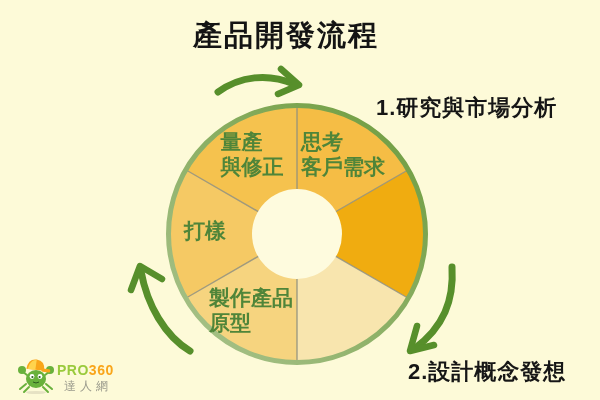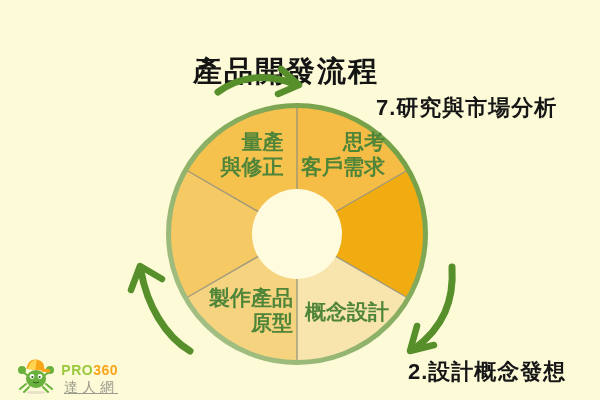--- a/index.html
+++ b/index.html
@@ -5,41 +5,40 @@
   html,body{margin:0;padding:0;background:#ddd;}
   .canvas{
     position:relative;width:600px;height:400px;overflow:hidden;
     background:#FDFAD8;
     font-family:"Liberation Sans","DejaVu Sans",sans-serif;
   }
   .title{
     position:absolute;left:96px;top:16px;width:380px;
     text-align:center;font-size:29px;font-weight:bold;color:#141414;
     letter-spacing:2px;
-    margin-top:36px;
   }
   .diagram-svg{position:absolute;left:0;top:0;}
   .seg-label{
     position:absolute;transform:translate(-50%,-50%);
-    text-align:right;white-space:pre-line;
+    text-align:left;white-space:pre-line;
     font-weight:bold;font-size:21px;line-height:1.18;color:#4F8539;
   }
   .note{
     position:absolute;font-size:22px;font-weight:bold;color:#161616;
     letter-spacing:1px;white-space:nowrap;
   }
   .note-1{left:376px;top:93px}
   .note-2{left:408px;top:357px}
   .note-3{left:28px;top:174px}
   .logo-mascot{position:absolute;left:15px;top:351px;}
-  .logo-text{position:absolute;left:57px;top:363px;line-height:1;text-align:right;}
+  .logo-text{position:absolute;left:57px;top:363px;line-height:1;}
   .brand{font-weight:bold;font-size:14px;letter-spacing:0.5px;}
   .brand-pro{color:#9ACA3C}
   .brand-360{color:#F9A51A}
-  .tagline{font-size:14px;color:#9B9B8D;letter-spacing:4px;margin:3px 0 0 7px;text-decoration:underline;}
+  .tagline{font-size:12px;color:#9B9B8D;letter-spacing:4px;margin:3px 0 0 7px;}
 </style>
 </head>
 <body>
 
 <div class="canvas">
 
   <div class="title">產品開發流程</div>
 
   <svg class="diagram-svg" width="600" height="400" viewBox="0 0 600 400">
     <defs>
@@ -82,27 +81,27 @@
       </g>
       <g stroke="#578F2B">
         <path d="M190,351 C165,336 147,305 141,271" stroke-width="7"></path>
         <path d="M131,290 L140,266 L162,279" stroke-width="6.5"></path>
       </g>
     </g>
   </svg>
 
   <div class="seg-label" style="left:343px;top:155px">思考
 客戶需求</div>
-  <div class="seg-label" style="left:347px;top:312px">概念設計</div>
   <div class="seg-label" style="left:251px;top:311px">製作產品
 原型</div>
+  <div class="seg-label" style="left:205px;top:231px">打樣</div>
   <div class="seg-label" style="left:252px;top:155px">量產
 與修正</div>
 
-  <div class="note note-1">7.研究與市場分析</div>
+  <div class="note note-1">1.研究與市場分析</div>
   <div class="note note-2">2.設計概念發想</div>
 
   <svg class="logo-mascot" width="42" height="44" viewBox="0 0 42 44">
     <ellipse cx="21" cy="41.5" rx="10" ry="1.6" fill="#E6E2C4"></ellipse>
     <g stroke="#69B13C" stroke-width="2" stroke-linecap="round">
       <line x1="11" y1="33" x2="5" y2="38"></line>
       <line x1="14" y1="36" x2="9" y2="41"></line>
       <line x1="31" y1="33" x2="37" y2="38"></line>
       <line x1="28" y1="36" x2="33" y2="41"></line>
       <line x1="12" y1="24" x2="8" y2="21"></line>

